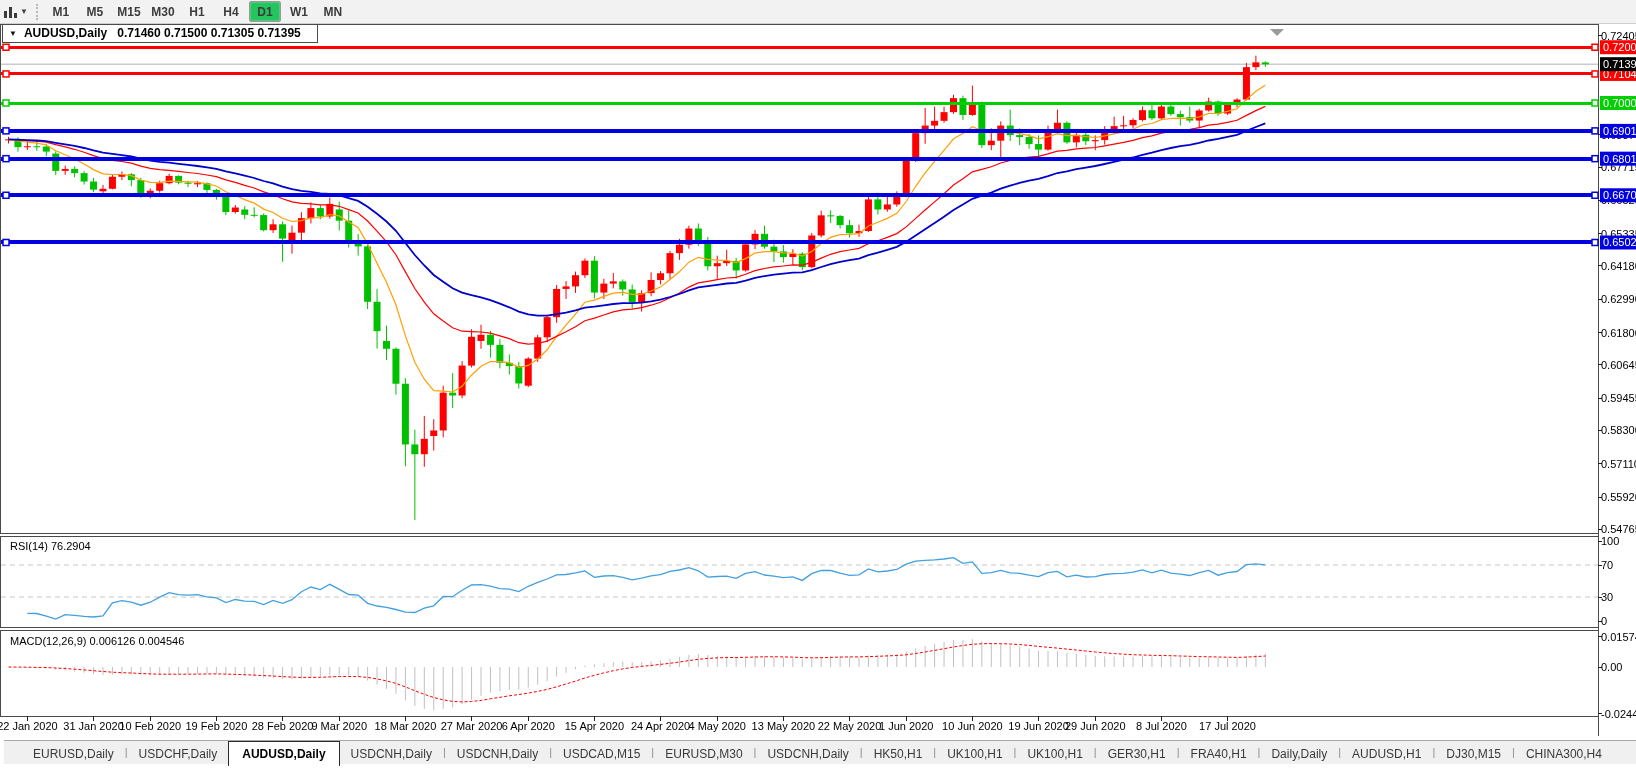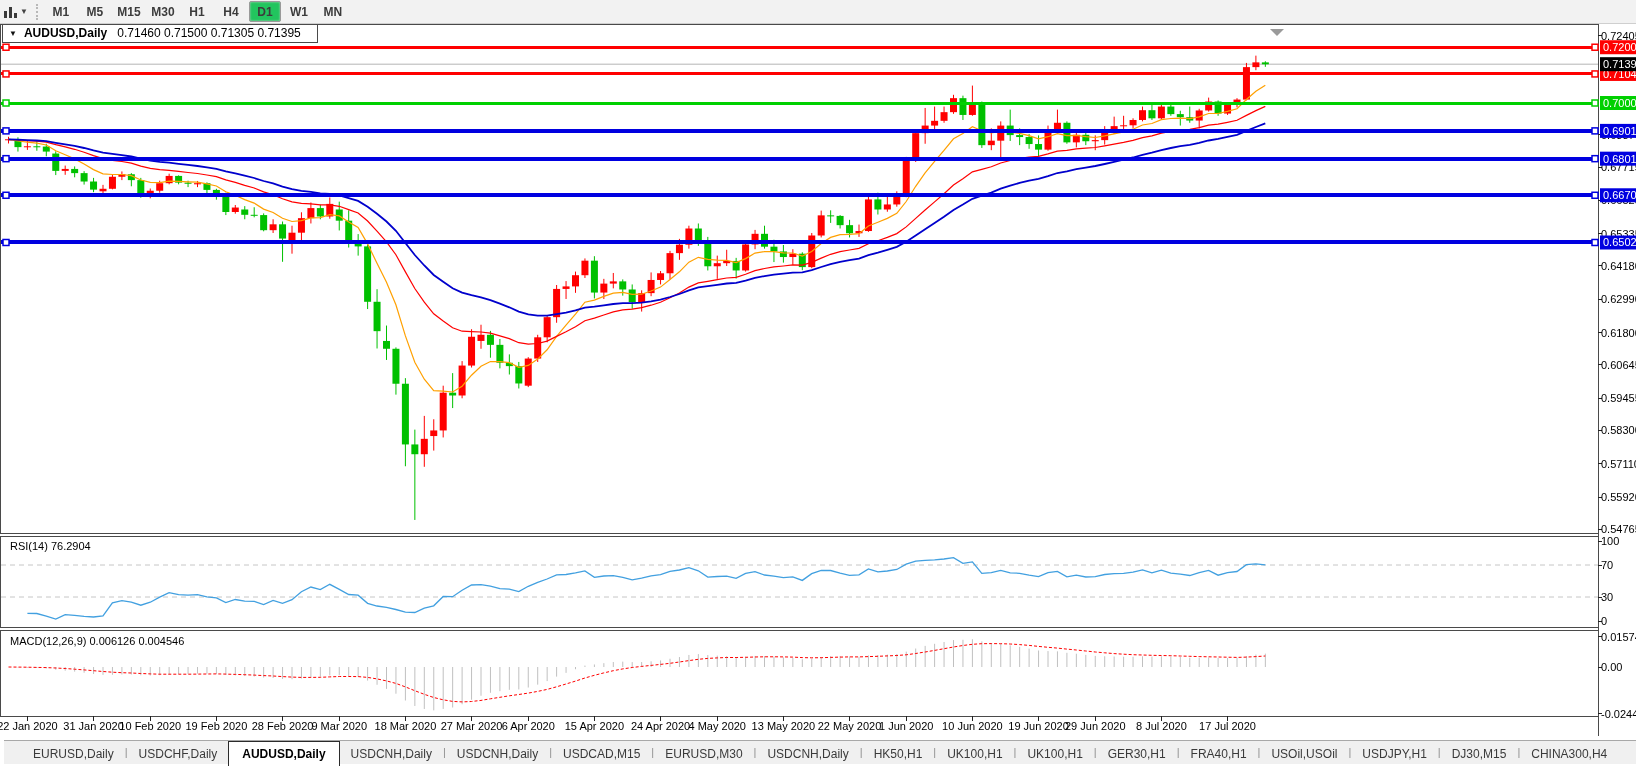--- a/index.html
+++ b/index.html
@@ -17,21 +17,21 @@
   .caret{font-size:8px;color:#444;margin-left:3px;}
   .grip{width:0;height:16px;border-left:2px dotted #b8b8b8;margin:0 6px 0 4px;}
   .tf-btn{min-width:30px;height:19px;margin:0 1px;display:flex;align-items:center;justify-content:center;
     font-size:12px;font-weight:bold;color:#3c3c3c;border:1px solid transparent;border-radius:2px;cursor:default;}
   .tf-btn.active{background:#22c55e;border:1px solid #9a9a9a;box-shadow:inset 0 0 2px #cfcfcf;}
   
   #title-box{position:absolute;left:2px;top:24px;height:16px;background:#ffffff;
     border:1px solid #4a4a4a;display:inline-flex;align-items:center;padding:0 16px 1px 6px;z-index:5;}
   #title-box .tcaret{font-size:8px;color:#111;margin-right:7px;}
   #title-box .tsym{font-size:12px;font-weight:bold;color:#000;margin-right:10px;white-space:pre;}
-  #title-box .tohlc{font-size:12px;font-weight:normal;color:#000;white-space:pre;}
+  #title-box .tohlc{font-size:12px;font-weight:bold;color:#000;white-space:pre;}
   
   #chart{position:absolute;left:0;top:0;}
   
   #tabbar{position:absolute;left:4px;top:740px;width:1636px;height:24px;background:#f0f0f0;
     border-top:1px solid #a8a8a8;display:flex;align-items:flex-start;padding-left:18px;box-sizing:border-box;flex-direction:column;}
   .tab{height:21px;display:flex;align-items:center;padding:0 11px;font-size:12px;color:#3a3a3a;
     margin-top:2px;cursor:default;white-space:nowrap;}
   .tab.active{background:#ffffff;border:1px solid #2b2b2b;border-bottom:none;font-weight:bold;color:#000;
     margin-top:0;height:24px;padding:0 13px;}
   .tab-sep{color:#8f8f8f;font-size:11px;margin-top:5px;}
@@ -656,23 +656,23 @@
         <div class="tab">HK50,H1</div>
         <span class="tab-sep">|</span>
         <div class="tab">UK100,H1</div>
         <span class="tab-sep">|</span>
         <div class="tab">UK100,H1</div>
         <span class="tab-sep">|</span>
         <div class="tab">GER30,H1</div>
         <span class="tab-sep">|</span>
         <div class="tab">FRA40,H1</div>
         <span class="tab-sep">|</span>
-        <div class="tab">USOil,USOil</div>
-        <span class="tab-sep">|</span>
-        <div class="tab">USDJPY,H1</div>
+        <div class="tab">Daily,Daily</div>
+        <span class="tab-sep">|</span>
+        <div class="tab">AUDUSD,H1</div>
         <span class="tab-sep">|</span>
         <div class="tab">DJ30,M15</div>
         <span class="tab-sep">|</span>
         <div class="tab">CHINA300,H4</div>
       </span>
     <span id="tab-arrows">
       <span>◄</span>
       <span>►</span>
     </span>
   </div>

